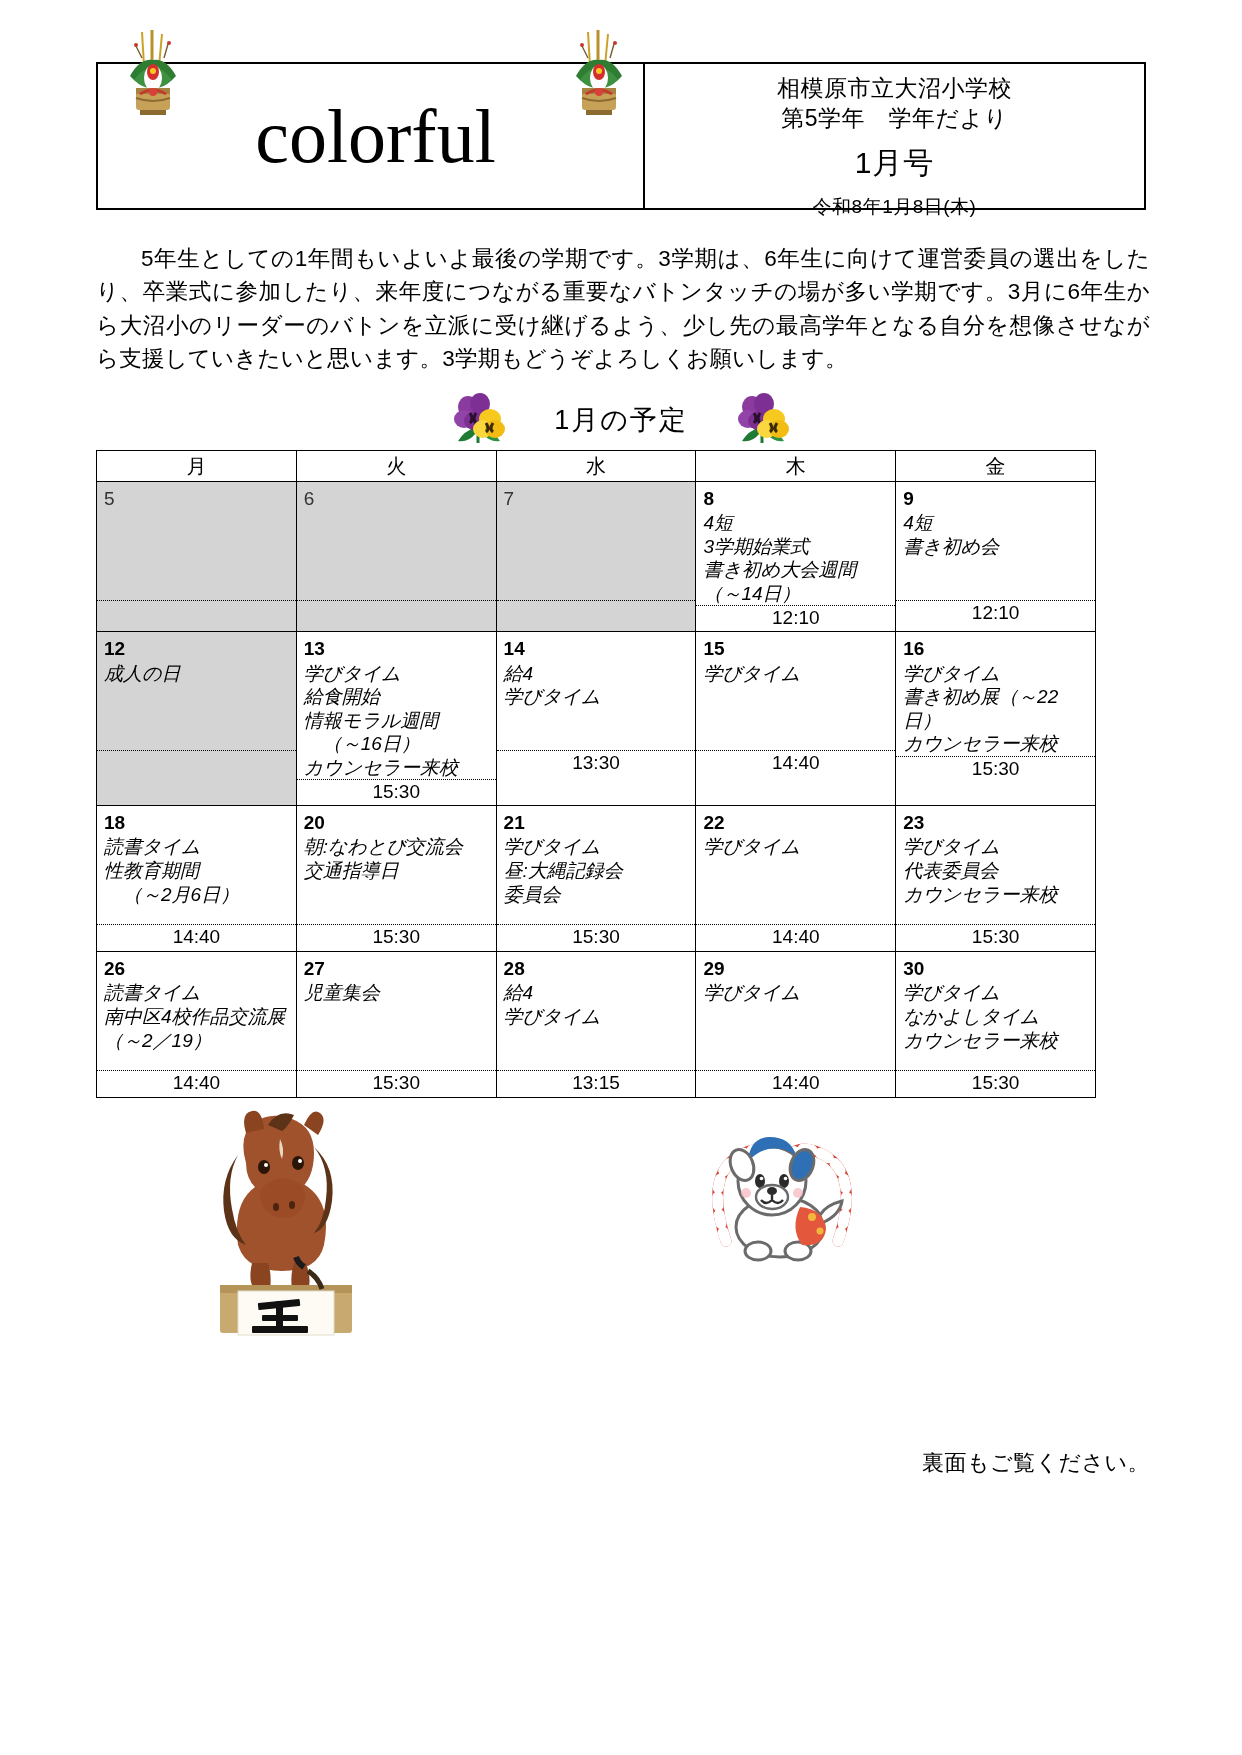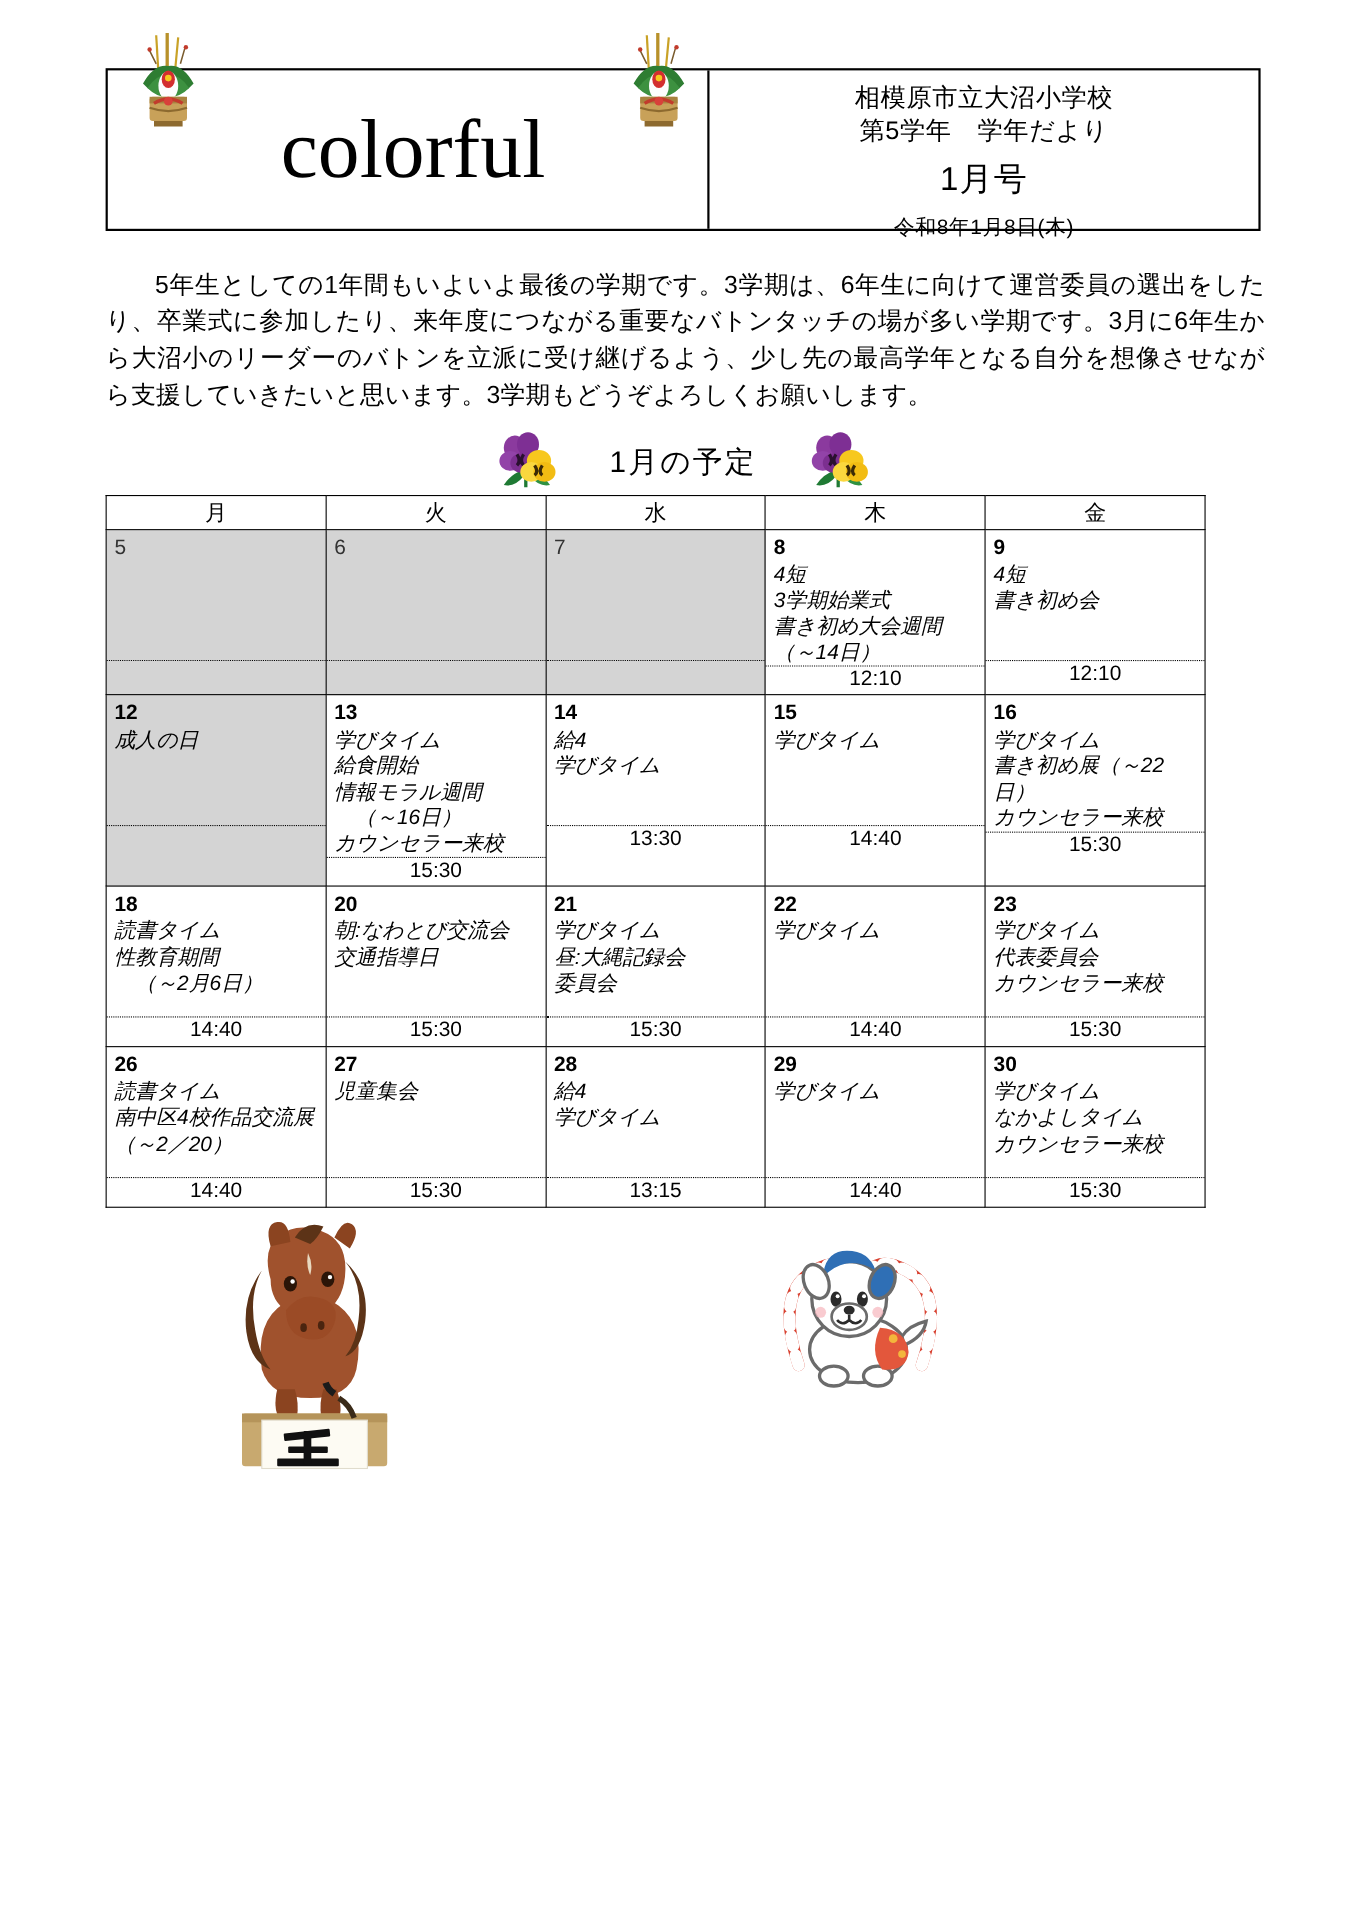--- a/index.html
+++ b/index.html
@@ -517,21 +517,21 @@
           </td>
         </tr>
         <tr>
           <td>
             <div class="cell-wrap">
               <div class="cell-inner">
                 <div class="daynum">26</div>
                 <div class="events">
                   <div>読書タイム</div>
                   <div>南中区4校作品交流展</div>
-                  <div>（～2／20）</div>
+                  <div>（～2／19）</div>
                 </div>
               </div>
               <div class="time-row">14:40</div>
             </div>
           </td>
           <td>
             <div class="cell-wrap">
               <div class="cell-inner">
                 <div class="daynum">27</div>
                 <div class="events">
@@ -659,14 +659,15 @@
 
       <ellipse cx="92" cy="102" rx="16" ry="12" fill="#ffffff" stroke="#6b6b6b" stroke-width="2.4"></ellipse>
       <ellipse cx="92" cy="96" rx="5" ry="4" fill="#2b2b2b"></ellipse>
       <path d="M92 100 v5 M92 105 q-6 6 -11 0 M92 105 q6 6 11 0" stroke="#2b2b2b" stroke-width="2.4" fill="none"></path>
 
       <circle cx="66" cy="98" r="5" fill="#f7b9c0" opacity="0.75"></circle>
       <circle cx="118" cy="98" r="5" fill="#f7b9c0" opacity="0.75"></circle>
     </g>
   </svg>
 
+  <div class="footer-note">裏面もご覧ください。</div>
 
 </div>
 
 </body></html>

